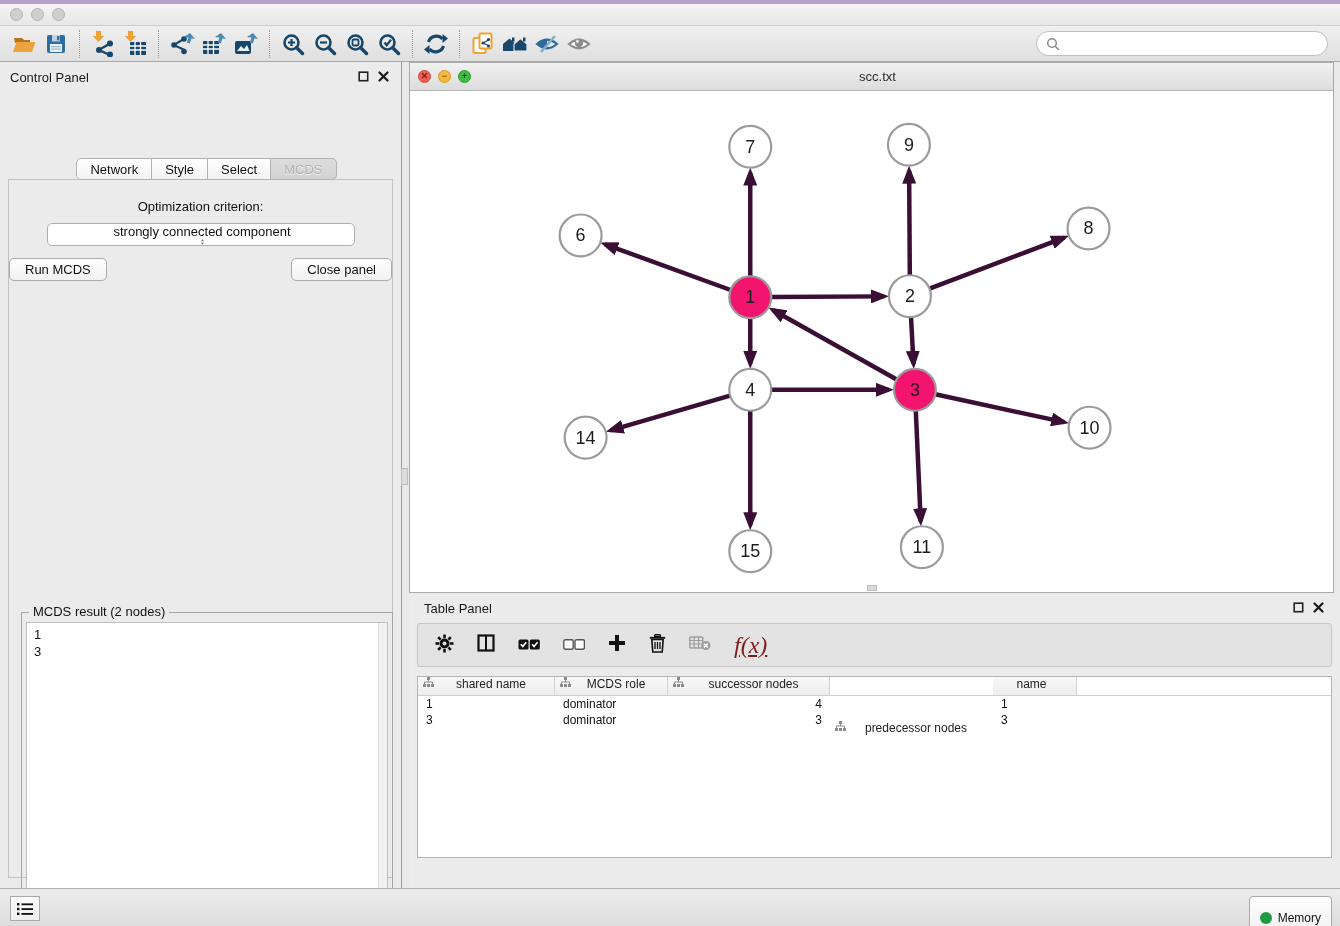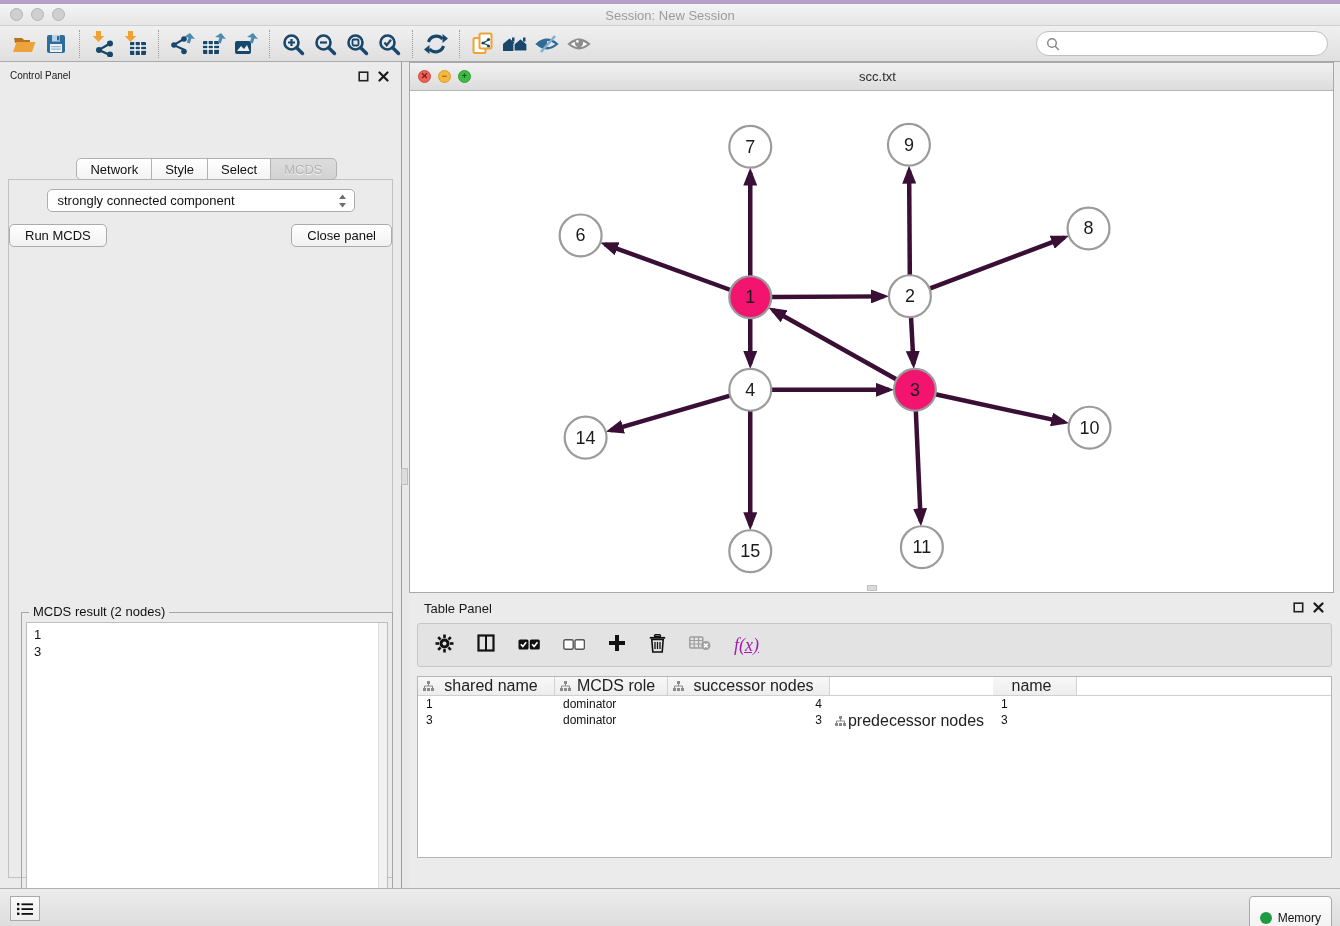--- a/index.html
+++ b/index.html
@@ -26,38 +26,38 @@
   .searchbox { position:absolute; right:12px; top:5px; width:292px; height:25px;
     background:#fff; border:1px solid #bfbfbf; border-radius:13px;
     display:flex; align-items:center; padding-left:9px; }
   .searchbox input { border:none; outline:none; flex:1; font-size:13px; background:transparent;
     font-family:"Liberation Sans", sans-serif; margin-left:6px; }
 
   
   .control-panel { position:absolute; left:0; top:62px; width:402px; height:826px;
     background:#ebebeb; border-right:1px solid #9c9c9c; }
   .panel-head { position:absolute; left:0; top:6px; right:0; height:20px; }
-  .panel-head .ptitle { position:absolute; left:10px; top:2px; font-size:10px; color:#1a1a1a; }
+  .panel-head .ptitle { position:absolute; left:10px; top:2px; font-size:13px; color:#1a1a1a; }
   .phead-icons { position:absolute; right:12px; top:3px; display:flex; gap:9px; align-items:center; }
 
   .tabs-row { position:absolute; left:0; right:0; display:flex; justify-content:center; z-index:3; }
   .cp-tabs { top:96px; }
   .tab { height:22px; padding:0 13px; background:linear-gradient(#ffffff,#f3f3f3);
     border:1px solid #b2b2b2; margin-left:-1px; font-size:13px; color:#111;
     display:flex; align-items:center; }
   .tab:first-child { border-radius:5px 0 0 5px; margin-left:12px; }
   .tab:last-child { border-radius:0 5px 5px 0; }
   .tab.sel-gray { background:linear-gradient(#dcdcdc,#d2d2d2); color:#b3b3b3; text-shadow:0 1px 0 #f4f4f4; }
 
   .cp-box { position:absolute; left:8px; right:8px; top:117px; bottom:10px;
     border:1px solid #c2c2c2; }
   .opt-label { margin-top:19px; text-align:center; font-size:13px; color:#111; }
   .criterion { margin:9px auto 0; width:308px; height:23px; background:#fff;
     border:1px solid #adadad; border-radius:5px; display:flex; align-items:center;
-    padding:0 7px 0 10px; font-size:13px; color:#111; }
+    padding:0 7px 0 10px; font-size:13px; color:#111;flex-direction:column; }
   .criterion .spacer { flex:1; }
   .btn-row { display:flex; justify-content:space-between; gap:16px; margin-top:12px; }
   .pbtn { height:23px; padding:0 15px; background:linear-gradient(#ffffff,#f1f1f1);
     border:1px solid #ababab; border-radius:5px; font-size:13px; color:#111;
     display:flex; align-items:center; }
 
   .result-fieldset { position:absolute; left:12px; top:432px; width:372px; height:378px;
     border:1px solid #a5a5a5; }
   .result-legend { position:absolute; left:7px; top:-9px; background:#ebebeb; padding:0 4px;
     font-size:13px; color:#111; }
@@ -90,27 +90,27 @@
     background:#dadada; border:1px solid #bfbfbf; }
 
   
   .table-panel { position:absolute; left:409px; top:593px; width:931px; height:295px;
     background:#ebebeb; }
   .tp-head { position:absolute; left:0; top:6px; right:0; height:20px; }
   .tp-head .ptitle { position:absolute; left:15px; top:2px; font-size:13px; color:#1a1a1a; }
   .tp-toolbar { position:absolute; left:8px; right:8px; top:30px; height:44px;
     background:#e3e3e3; border:1px solid #c6c6c6; border-radius:3px;
     display:flex; align-items:center; padding-left:17px; gap:23px; }
-  .fx { font-family:"Liberation Serif", serif; font-style:italic; font-size:18px; color:#a21caf;text-decoration:underline; }
+  .fx { font-family:"Liberation Serif", serif; font-style:italic; font-size:24px; color:#7f1d1d;text-decoration:underline; }
 
   .node-table { position:absolute; left:8px; right:8px; top:83px; height:182px;
     background:#fff; border:1px solid #b5b5b5; overflow:hidden; }
   .thead { display:flex; height:19px; border-bottom:1px solid #cfcfcf; }
   .th { background:linear-gradient(#f8f8f8,#ededed); border-right:1px solid #d2d2d2;
-    display:flex; align-items:center; font-size:16px; color:#222; }
+    display:flex; font-size:12px; color:#222; }
   .th .hlabel { flex:1; text-align:center; padding-right:6px; }
   .th .hicon { margin-left:5px; }
   .trow { display:flex; height:16px; font-size:12px; color:#111; }
   .td { padding:0 8px; overflow:hidden; white-space:nowrap; line-height:16px; }
   .c0 { width:137px; } .c1 { width:113px; } .c2 { width:162px; } .c3 { width:163px;margin-top:44px; } .c4 { width:84px; }
   .ra { text-align:right; } .la { text-align:left; }
 
   .tp-tabs { bottom:7px; }
 
   
@@ -129,21 +129,20 @@
 
 <div id="app">
 
   <div class="purple-strip"></div>
   <div class="titlebar">
     <div class="tl-group">
       <div class="tl"></div>
       <div class="tl"></div>
       <div class="tl"></div>
     </div>
-    <div class="win-title">Session: New Session</div>
   </div>
 
   <div class="toolbar">
     <span class="tbtn">
       <svg width="26" height="26" viewBox="0 0 26 26">
           <path d="M3 7h8l2 2h6v3H4z" fill="#b5741f"></path>
           <path d="M2 21 L5.5 11 h19 l-3.5 10 z" fill="#eda33b"></path>
         </svg>
     </span>
     <span class="tbtn">
@@ -298,20 +297,21 @@
           </svg>
       </span>
     </div>
     <div class="tabs-row cp-tabs">
       <div class="tab">Network</div>
       <div class="tab">Style</div>
       <div class="tab">Select</div>
       <div class="tab sel-gray">MCDS</div>
     </div>
     <div class="cp-box">
+      <div class="opt-label">Optimization criterion:</div>
       <div class="criterion">
         <span>strongly connected component</span>
         <span class="spacer"></span>
         <svg width="9" height="14" viewBox="0 0 9 14">
             <path d="M4.5 0.5 L8 5 H1 z" fill="#6e6e6e"></path>
             <path d="M4.5 13.5 L1 9 H8 z" fill="#6e6e6e"></path>
           </svg>
       </div>
       <div class="btn-row">
         <div class="pbtn">Run MCDS</div>

